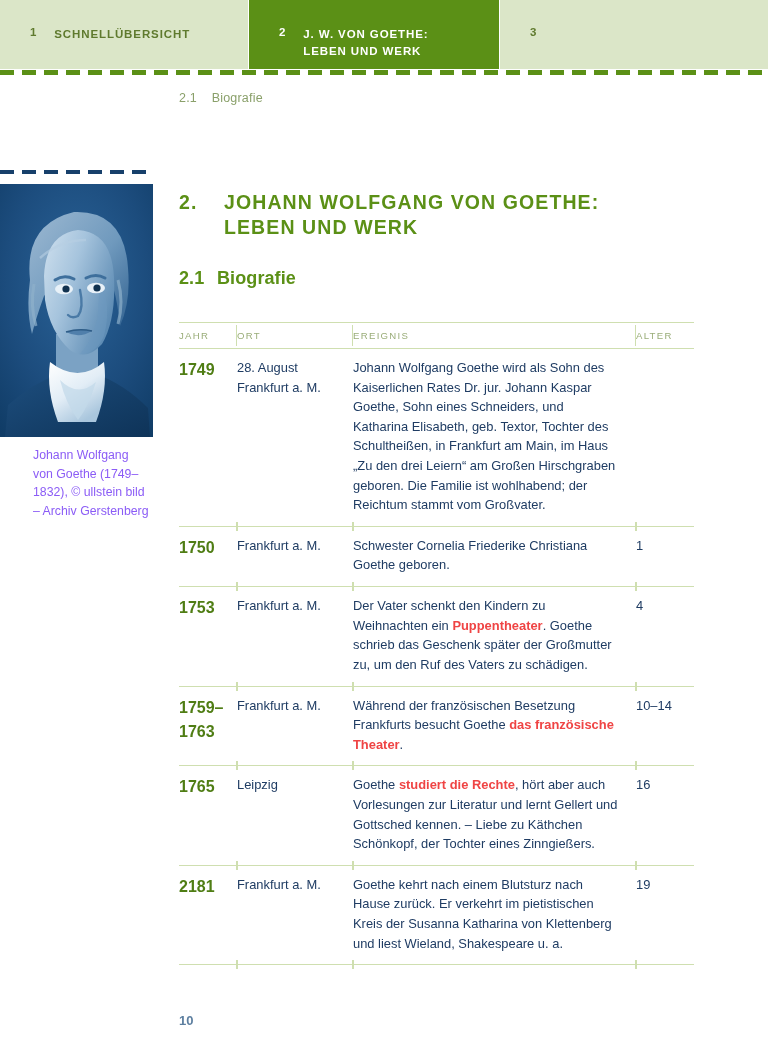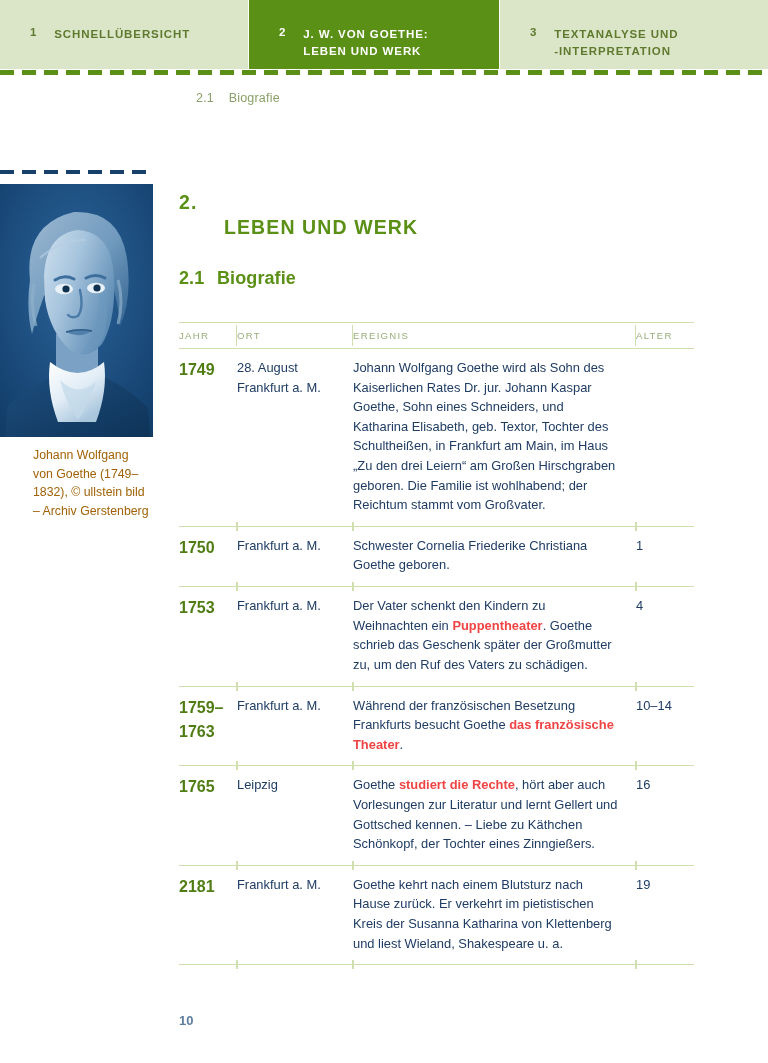--- a/index.html
+++ b/index.html
@@ -67,21 +67,21 @@
     left: 0; top: 70px;
     width: 768px;
     height: 5px;
     background-image: repeating-linear-gradient(to right,
         #5b9016 0px, #5b9016 14px, #ffffff 14px, #ffffff 22px);
   }
 
   
   .breadcrumb {
     position: absolute;
-    left: 196px; top: 91px;
+    left: 179px; top: 91px;
     font-size: 12.5px;
     color: #8aa06a;
     letter-spacing: 0.2px;
   }
   .breadcrumb .bc-num { margin-right: 11px; }
 
   
   .side-dash {
     position: absolute;
     left: 0; top: 170px;
@@ -98,21 +98,21 @@
     overflow: hidden;
     background: #1b4a7a;
   }
   .portrait svg { display: block; }
   .caption {
     position: absolute;
     left: 33px; top: 446px;
     width: 118px;
     font-size: 12.3px;
     line-height: 1.52;
-    color: #a16207;
+    color: #8b5cf6;
   }
 
   
   .h-chapter {
     position: absolute;
     left: 179px; top: 190px;
     width: 520px;
     color: #5b9016;
     font-size: 19.5px;
     font-weight: bold;
@@ -226,24 +226,20 @@
   </div>
   <div class="tab tab-2">
     <span class="tnum">2</span>
     <span class="tlabel">
       <span>J. W. VON GOETHE:</span><br>
       <span>LEBEN UND WERK</span>
     </span>
   </div>
   <div class="tab tab-3">
     <span class="tnum">3</span>
-    <span class="tlabel">
-      <span>TEXTANALYSE UND</span><br>
-      <span>-INTERPRETATION</span>
-    </span>
   </div>
 </div>
 <div class="tab-dash"></div>
 
 <div class="breadcrumb">
   <span class="bc-num">2.1</span>
   <span>Biografie</span>
 </div>
 
 <div class="side-dash"></div>
@@ -306,21 +302,21 @@
     <path d="M34 100 Q30 122 36 142" stroke="#8fb0cb" stroke-width="3" fill="none" opacity="0.7"></path>
     <path d="M118 96 Q124 118 118 140" stroke="#8fb0cb" stroke-width="3" fill="none" opacity="0.7"></path>
     <path d="M40 74 Q60 56 86 56" stroke="#b7cee2" stroke-width="2.4" fill="none" opacity="0.6"></path>
   </svg>
 </div>
 <div class="caption">Johann Wolfgang von Goethe (1749–1832), © ullstein bild – Archiv Gerstenberg</div>
 
 <div class="h-chapter">
   <span class="hc-num">2.</span>
   <span class="hc-text">
-    <br>
+    <span>JOHANN WOLFGANG VON GOETHE:</span><br>
     <span>LEBEN UND WERK</span>
   </span>
 </div>
 <div class="h-section">
   <span class="hs-num">2.1</span>
   <span>Biografie</span>
 </div>
 
 <table class="tbl">
   <colgroup>

